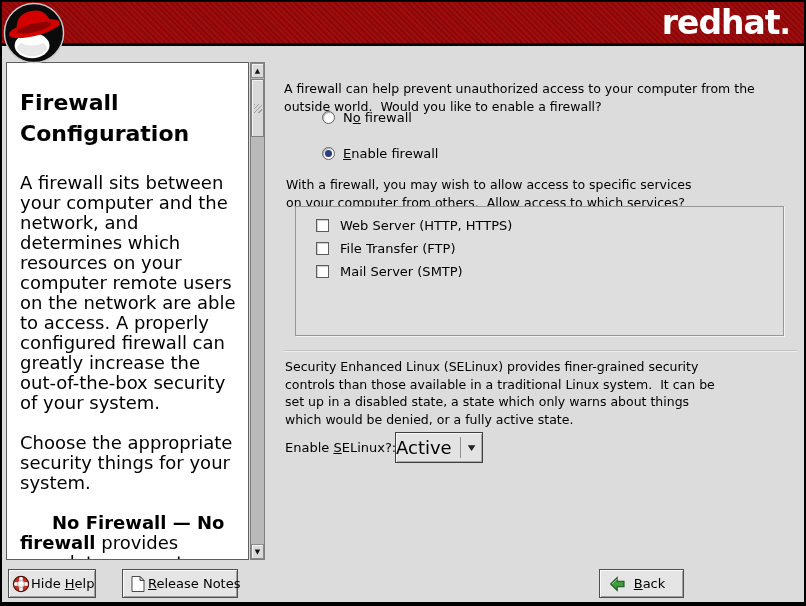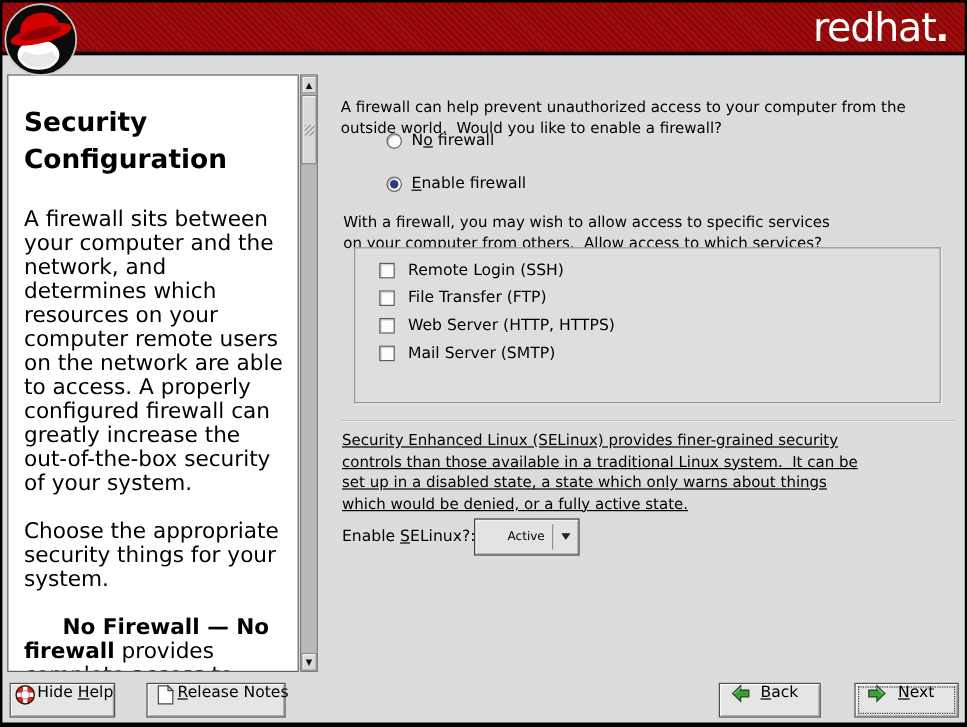--- a/index.html
+++ b/index.html
@@ -20,22 +20,22 @@
   .banner{
     position:absolute; left:0; top:0; right:0; height:46px;
     background:#9c0909;
     background-image:repeating-linear-gradient(45deg, rgba(0,0,0,0.10) 0 2px, rgba(255,255,255,0.02) 2px 4px);
     border-bottom:3px solid #050505;
   }
   .wordmark{
     position:absolute; right:16px; top:3px; height:40px; line-height:40px;
     color:#fff; font-size:33px; letter-spacing:-1px; white-space:nowrap;
   }
-  .wordmark .wm-bold{ font-weight:normal; }
-  .wordmark .wm-light{ font-weight:normal; }
+  .wordmark .wm-bold{ font-weight:bold; }
+  .wordmark .wm-light{ font-weight:bold; }
   .wordmark .wm-dot{ font-weight:bold; font-size:30px; }
   .logo{ position:absolute; left:3px; top:2px; width:62px; height:62px; z-index:2; }
 
   
   .help-panel{
     position:absolute; left:6px; top:62px; width:243px; height:498px;
     background:#fff; border:1px solid #5e5e5e; overflow:hidden;
   }
   .help-inner{ padding:14px 11px 0 13px; color:#000; }
   .help-inner h1{ font-size:22px; line-height:31px; font-weight:bold; margin:10px 0 24px 0; }
@@ -89,44 +89,44 @@
   }
   .svc-row{ display:flex; align-items:center; gap:11px; height:23px; padding-left:20px; font-size:13px; }
   .cb{
     width:13px; height:13px; background:#fdfdfd; border:1px solid #5c5c5c;
     box-shadow:inset 1px 1px 1px rgba(0,0,0,0.20); flex:0 0 auto;
   }
 
   .sep{ position:absolute; left:0; top:286px; width:513px; height:2px;
         background:#c2c2c2; border-bottom:1px solid #f0f0f0; }
 
-  .selinux-text{ position:absolute; top:294px; left:1px;text-decoration:underline; }
+  .selinux-text{ position:absolute; top:294px; left:1px; }
 
   .selinux-row{ position:absolute; top:368px; left:1px; height:31px; width:400px; }
   .selinux-label{ font-size:13px; line-height:31px; }
   .combo{
     position:absolute; left:110px; top:0; width:88px; height:31px;
     background:#e3e3e3; border:1px solid #3f3f3f;
     box-shadow:inset 1px 1px 0 #f6f6f6, inset -1px -1px 0 #a8a8a8;
     display:flex; align-items:center; cursor:default;
   }
-  .combo .combo-value{ flex:1; font-size:10px; padding-left:27px; }
+  .combo .combo-value{ flex:1; font-size:18px; padding-left:0; }
   .combo .combo-arrow{
     width:22px; height:21px; border-left:1px solid #8f8f8f;
     display:flex; align-items:center; justify-content:center;
     font-size:10px; color:#222;
   }
 
   
   .footer{ position:absolute; left:0; right:0; bottom:4px; height:34px; }
   .btn{
     position:absolute; bottom:4px; height:29px;
     background:#e5e5e5; border:1px solid #4f4f4f;
     box-shadow:inset 1px 1px 0 #fafafa, inset -1px -1px 0 #9f9f9f;
-    display:flex; align-items:flex-start; font-size:13px; color:#000; cursor:default;
+    display:flex; align-items:center; font-size:13px; color:#000; cursor:default;
   }
   .btn .ic{ display:flex; align-items:center; justify-content:center; flex:0 0 auto; }
   .btn-hide{ left:8px; width:88px; padding:0 2px 0 3px; gap:1px; }
   .btn-release{ left:122px; width:116px; padding:0 2px 0 6px; gap:2px; }
   .btn-back{ right:122px; width:85px; padding:0 10px 0 9px; }
   .btn-next{ right:7px; width:87px; padding:0 10px 0 9px; }
   .btn-next.focused{ outline:1px dotted #333; outline-offset:-4px; }
   .btn .lbl{ flex:1; text-align:center; white-space:nowrap; }
   .btn-hide .lbl,.btn-release .lbl{ text-align:left; flex:0 0 auto; }
 </style>
@@ -148,21 +148,21 @@
       <g transform="rotate(-14 32 26)">
         <path d="M14 27 Q15 9 32 9 Q49 9 50 27 Z" fill="#d40000"></path>
         <ellipse cx="32" cy="27.5" rx="27" ry="7.5" fill="#d40000"></ellipse>
         <ellipse cx="32" cy="26.5" rx="18" ry="4.5" fill="#8f0000"></ellipse>
       </g>
     </svg>
   </div>
 
   <div class="help-panel">
     <div class="help-inner">
-      <h1>Security Configuration</h1>
+      <h1>Firewall Configuration</h1>
       <p>A firewall sits between your computer and the network, and determines which resources on your computer remote users on the network are able to access. A properly configured firewall can greatly increase the out-of-the-box security of your system.</p>
       <p>Choose the appropriate security things for your system.</p>
       <p><b>No Firewall — No firewall</b><span> provides complete access to your system and does no security checking. Security checking is the disabling of access to certain services. This should only be selected if you are running on a trusted</span></p>
     </div>
   </div>
   <div class="scrollbar">
     <div class="sb-btn up">
         <span>▲</span>
       </div>
     <div class="sb-thumb"></div>
@@ -183,29 +183,25 @@
       <span class="radio selected"></span>
       <span><span></span><span class="mn">E</span><span>nable firewall</span></span>
     </div>
 
     <div class="txt q2">With a firewall, you may wish to allow access to specific services
 on your computer from others.  Allow access to which services?</div>
 
     <div class="services-box">
       <div class="svc-row">
         <span class="cb"></span>
-        <span>Remote Login (SSH)</span>
+        <span>Web Server (HTTP, HTTPS)</span>
       </div>
       <div class="svc-row">
         <span class="cb"></span>
         <span>File Transfer (FTP)</span>
-      </div>
-      <div class="svc-row">
-        <span class="cb"></span>
-        <span>Web Server (HTTP, HTTPS)</span>
       </div>
       <div class="svc-row">
         <span class="cb"></span>
         <span>Mail Server (SMTP)</span>
       </div>
     </div>
 
     <div class="sep"></div>
 
     <div class="txt selinux-text">Security Enhanced Linux (SELinux) provides finer-grained security
@@ -251,24 +247,15 @@
     <div class="btn btn-release">
       <span class="ic">
         <svg width="17" height="18" viewBox="0 0 17 18">
           <path d="M3 1.5 h8 l4 4 V16.5 H3 Z" fill="#ffffff" stroke="#4a4a4a" stroke-width="1"></path>
           <path d="M11 1.5 l4 4 h-4 Z" fill="#d6d6d6" stroke="#4a4a4a" stroke-width="1"></path>
         </svg>
       </span>
       <span class="lbl"><span></span><span class="mn">R</span><span>elease Notes</span></span>
     </div>
 
-    <div class="btn btn-next focused">
-      <span class="ic">
-        <svg width="17" height="16" viewBox="0 0 17 16">
-          <path d="M2 5.2 H8.8 V1.6 L15.4 8 L8.8 14.4 V10.8 H2 Z" fill="#3f9c3f" stroke="#1d521d" stroke-width="1.1"></path>
-          <path d="M8.4 2.8 L14.2 8" fill="none" stroke="#8fd18f" stroke-width="1"></path>
-        </svg>
-      </span>
-      <span class="lbl"><span></span><span class="mn">N</span><span>ext</span></span>
-    </div>
   </div>
 
 </div>
 
 </body></html>

